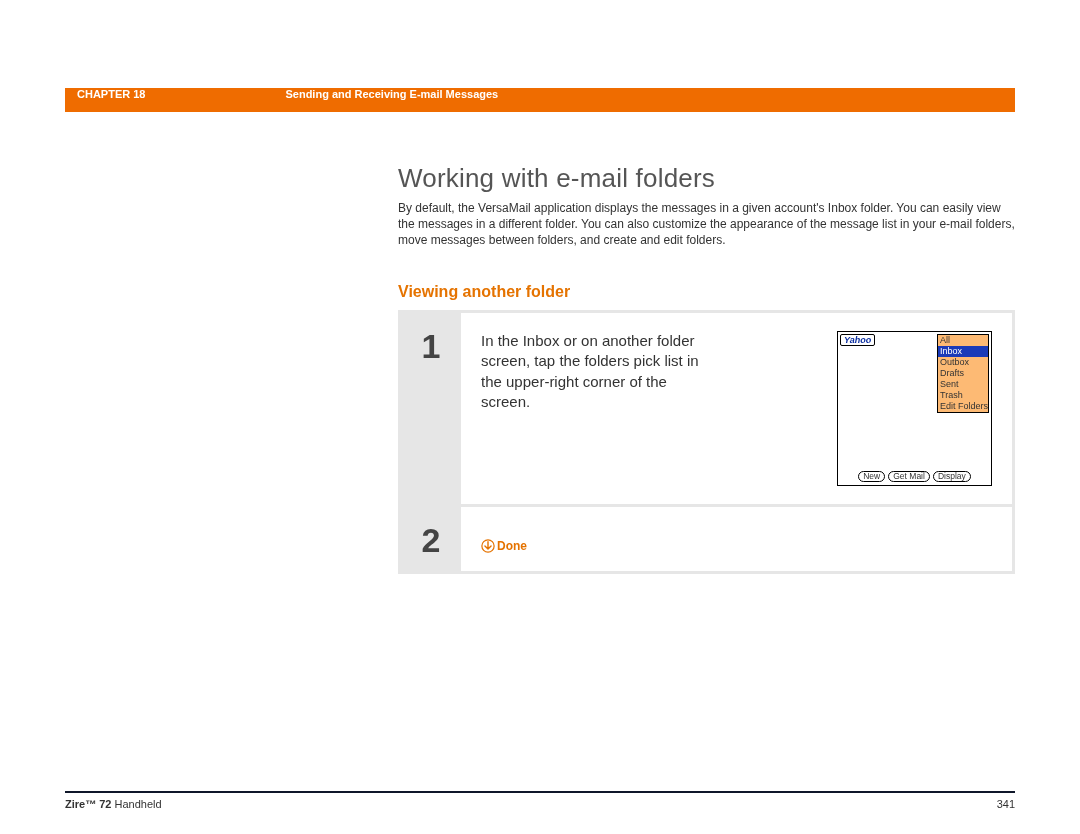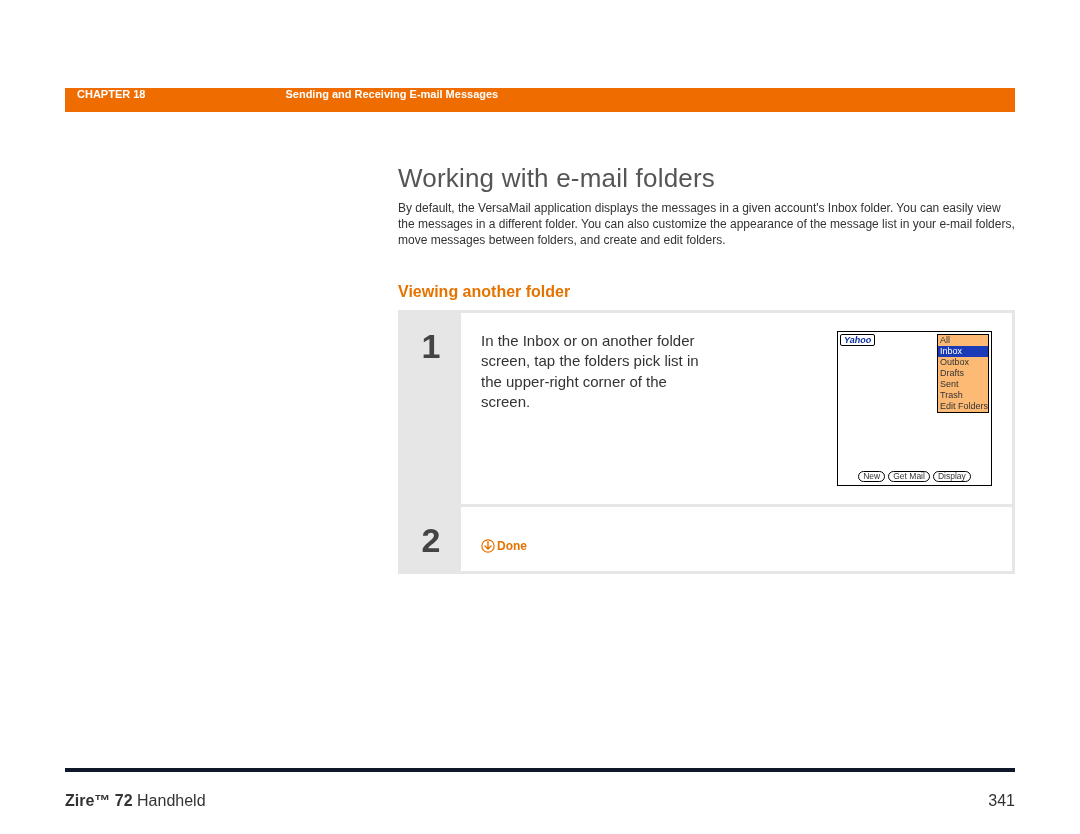--- a/index.html
+++ b/index.html
@@ -182,25 +182,25 @@
     padding: 0 4px;
     height: 11px;
     line-height: 9px;
     background: #fff;
   }
   .footer {
     position: absolute;
     left: 65px;
     right: 65px;
     bottom: 24px;
-    border-top: 4px solid #0f172a;
-    padding-top: 20px;
+    border-top: 2px solid #0f172a;
+    padding-top: 5px;
     display: flex;
     justify-content: space-between;
-    font-size: 16px;
+    font-size: 11px;
     color: #333;
   }
   .footer .product b { font-weight: bold; }
 </style>
 </head>
 <body>
 
 <div class="header-bar">
   <span class="header-chapter">CHAPTER 18</span>
   <span class="header-title">Sending and Receiving E-mail Messages</span>

